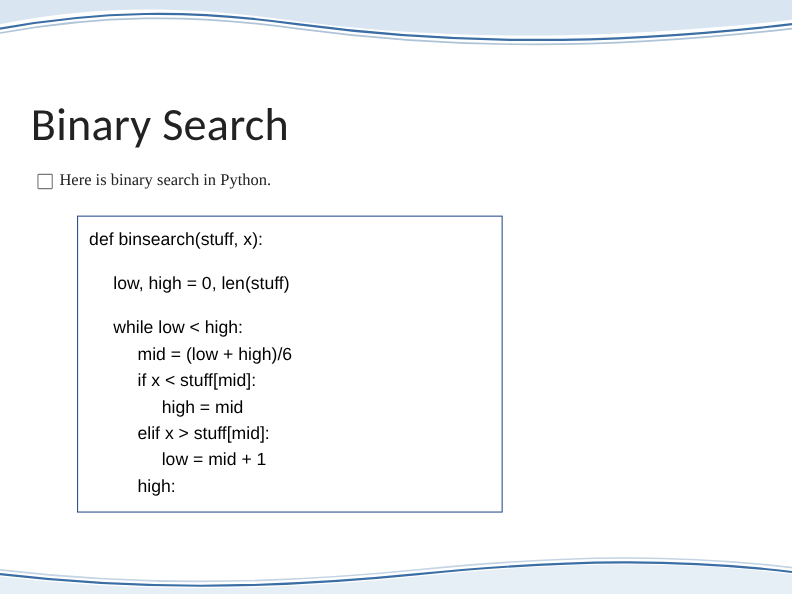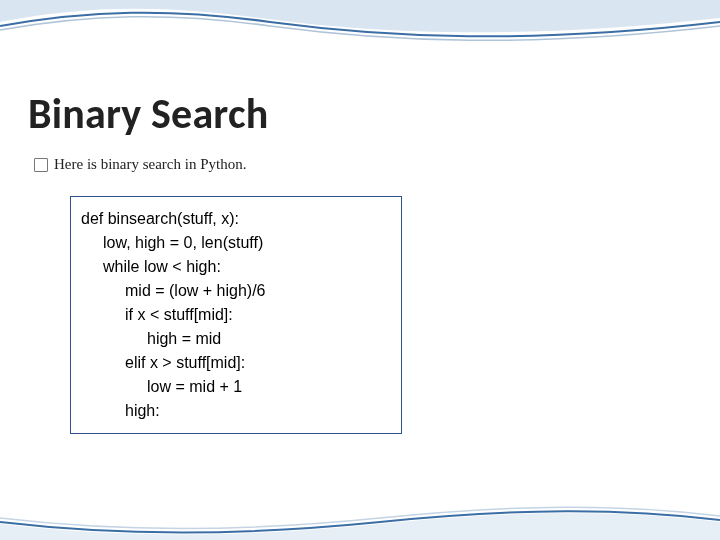--- a/index.html
+++ b/index.html
@@ -20,21 +20,21 @@
     bottom: 0; left: 0; right: 0;
     height: 36px;
     pointer-events: none;
   }
   .title {
     position: absolute;
     left: 28px;
     top: 88px;
     font-family: "Calibri Light", Calibri, Arial, sans-serif;
     font-size: 42px;
-    font-weight: 700;
+    font-weight: 400;
     color: #222;
     letter-spacing: 0.2px;
   }
   .bullet-row {
     position: absolute;
     left: 34px;
     top: 156px;
     display: flex;
     align-items: center;
     gap: 6px;
@@ -49,31 +49,31 @@
   }
   .subtitle {
     font-family: Georgia, "Times New Roman", serif;
     font-size: 15px;
     color: #222;
   }
   .code-box {
     position: absolute;
     left: 70px;
     top: 196px;
-    width: 332px;
+    width: 387px;
     border: 1px solid #2f528f;
     padding: 10px 10px 10px 10px;
     font-family: Arial, Helvetica, sans-serif;
     font-size: 16px;
     line-height: 1.5;
     color: #000;
     background: #fff;
   }
   .code-line { white-space: pre; }
-  .i1 { padding-left: 22px; }
+  .i1 { padding-left: 22px; margin-top: 16px; }
   .i2 { padding-left: 44px; }
   .i3 { padding-left: 66px; }
 </style>
 </head>
 <body>
 
 <div class="top-swoosh">
   <svg viewBox="0 0 720 48" width="720" height="48">
     <path d="M0,22 C80,6 160,4 260,18 C380,34 520,40 720,18 L720,0 L0,0 Z" fill="#d9e6f2"></path>
     <path d="M0,26 C90,10 170,8 270,22 C390,38 530,44 720,22" fill="none" stroke="#3a6ea5" stroke-width="2"></path>

